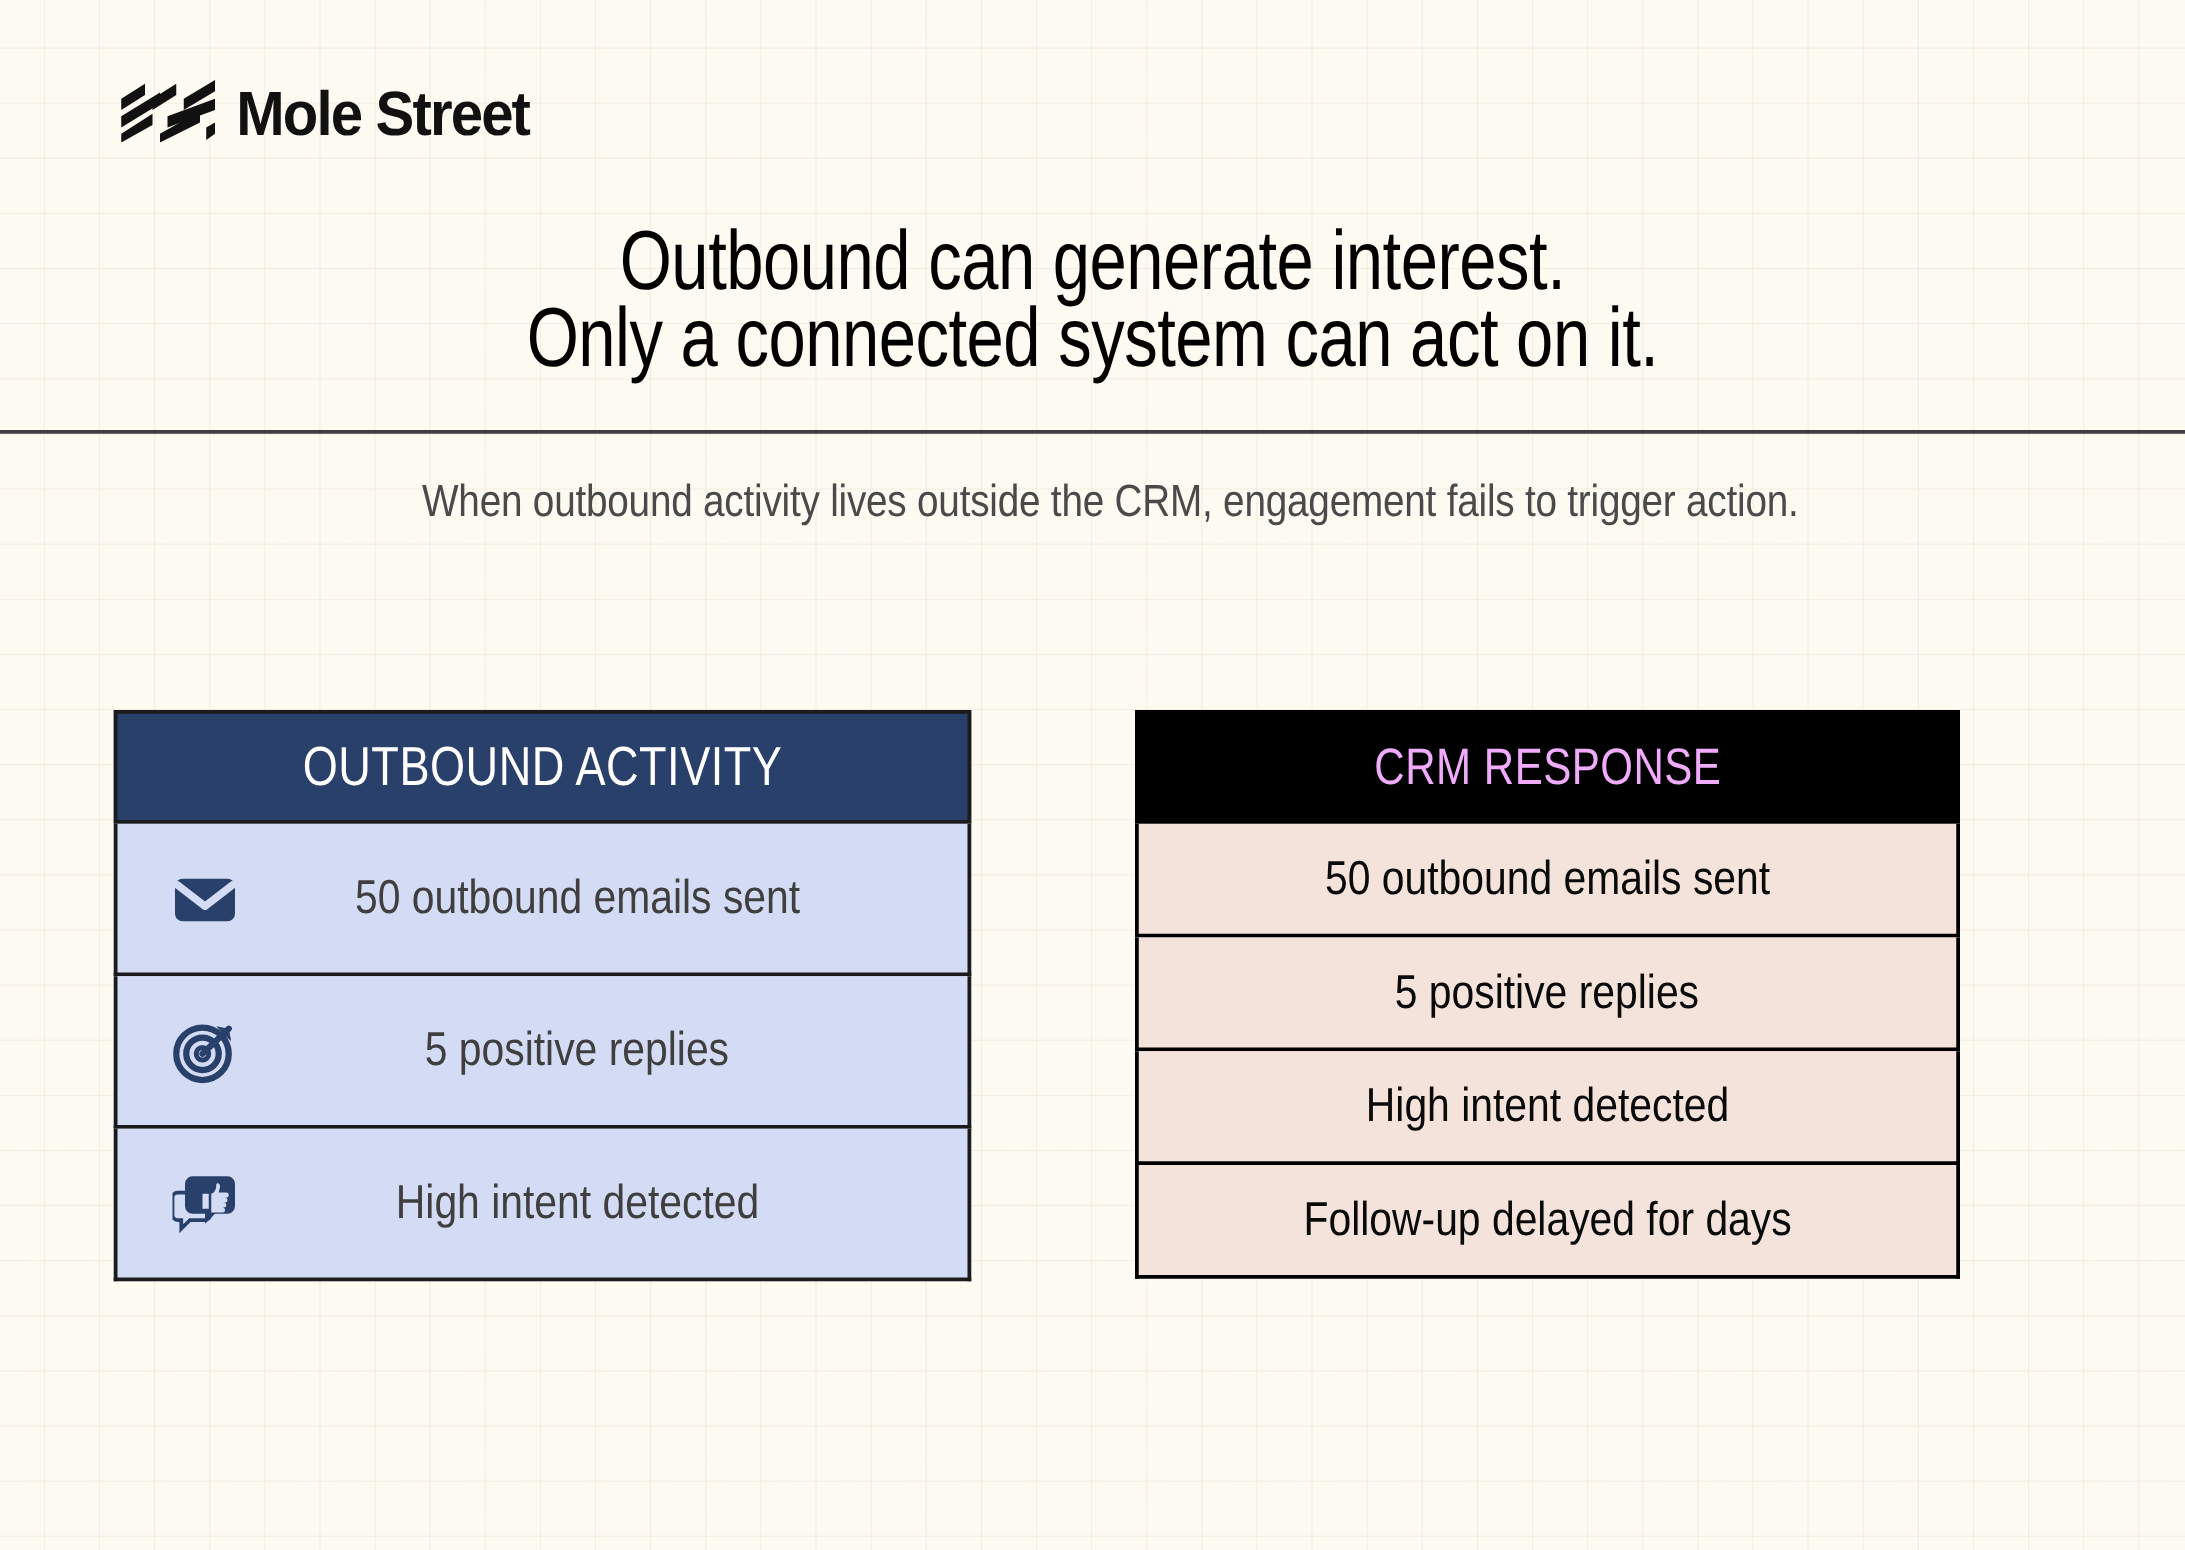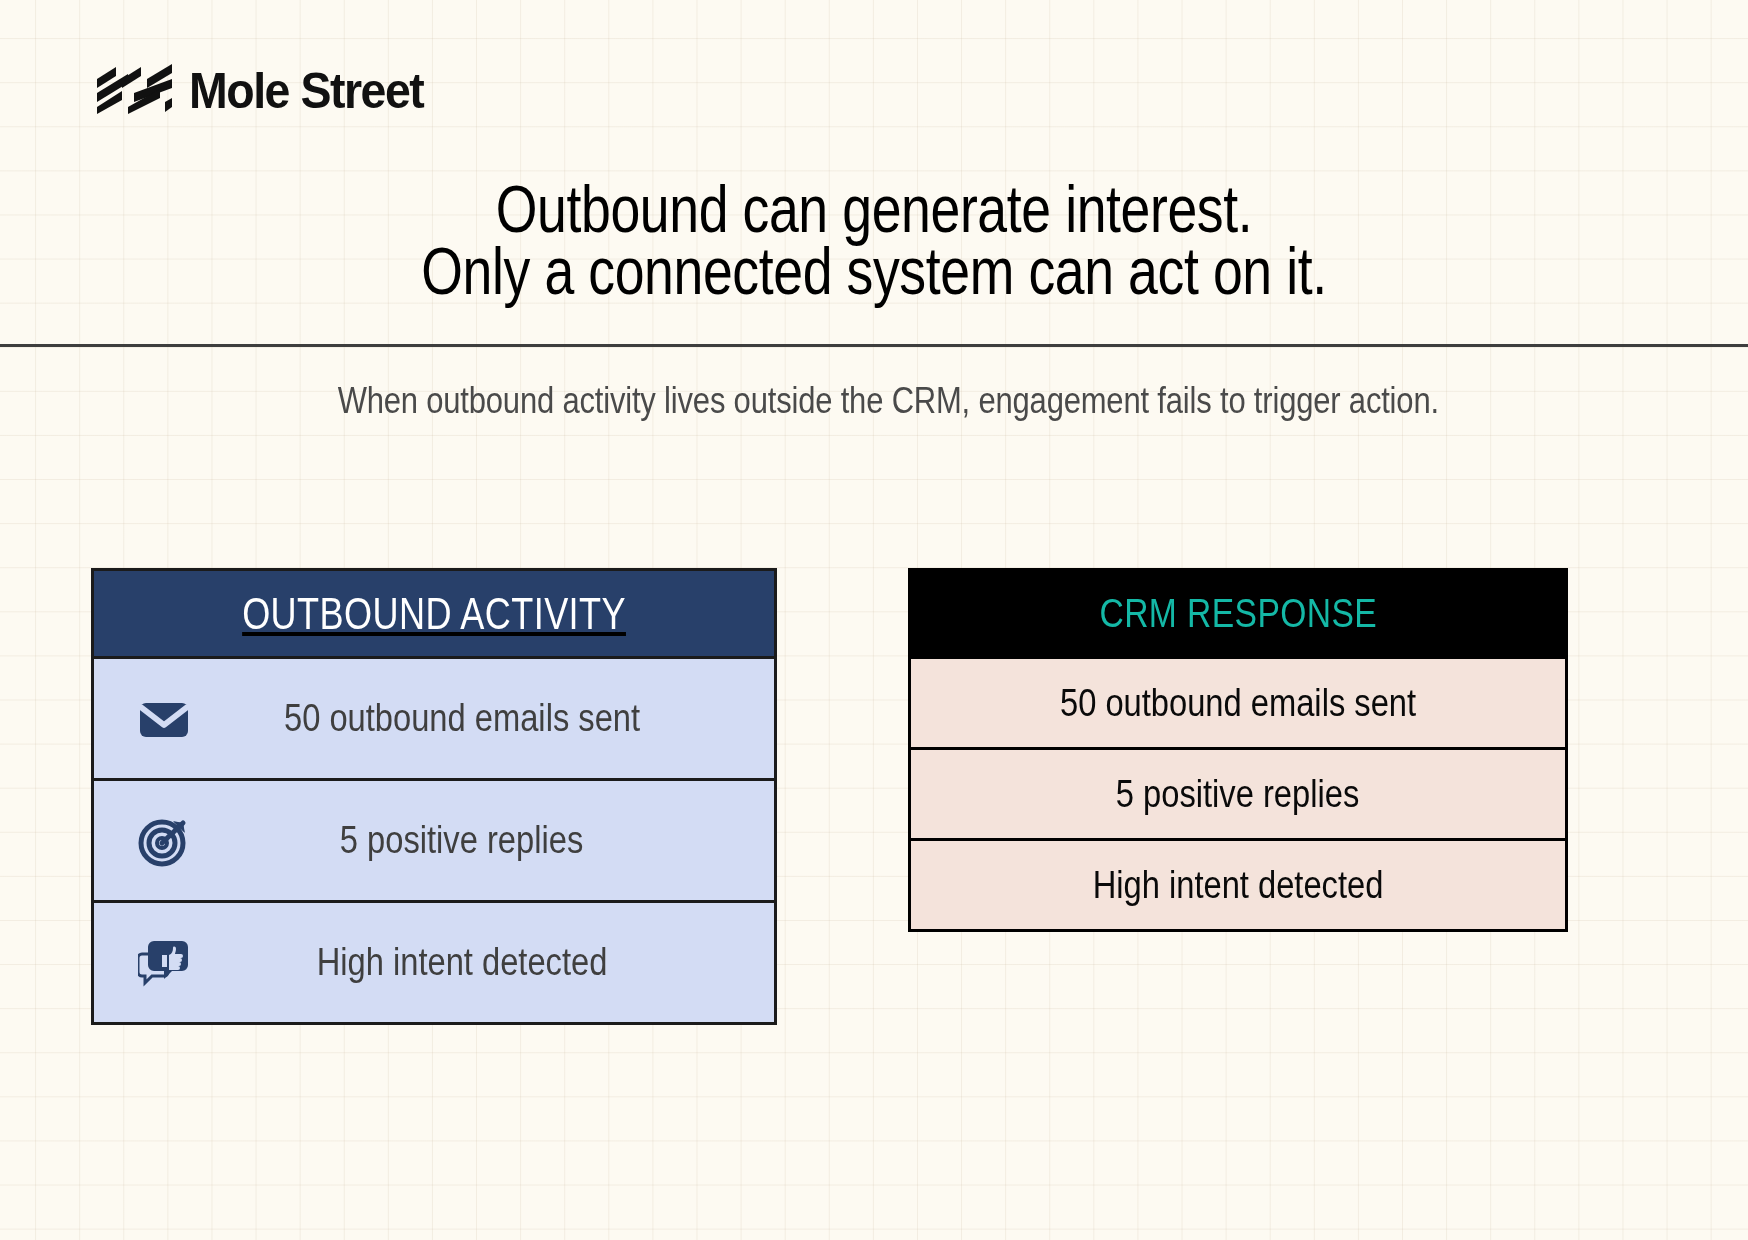--- a/index.html
+++ b/index.html
@@ -66,41 +66,41 @@
     letter-spacing: -0.2px;
     padding-left: 28px;
   }
   #subtitle span { display: inline-block; transform: scaleX(0.86); }
 
   
   #panels {
     position: absolute; left: 0; top: 0; width: 1748px; height: 1240px;
   }
   .panel { position: absolute; }
-  #panel-left  { left: 91px;  top: 568px; width: 686px; text-decoration: underline; }
+  #panel-left  { left: 91px;  top: 568px; width: 686px; }
   #panel-right { left: 908px; top: 568px; width: 660px; }
 
   .panel-header {
     text-align: center;
     font-weight: 400;
     letter-spacing: 0.5px;
     display: flex; align-items: center; justify-content: center;
   }
   .panel-header span { display: inline-block; transform: scaleX(0.82); }
 
   #panel-left .panel-header {
     background: #28406a;
     color: #ffffff;
     height: 91px;
     font-size: 44px;
     border: 3px solid #1b1b1b;
   }
   #panel-right .panel-header {
     background: #000000;
-    color: #14b8a6;
+    color: #f0abfc;
     height: 91px;
     font-size: 41px;
     border: 3px solid #000000;
   }
 
   
   .row-left {
     background: #d3dcf4;
     border: 3px solid #1b1b1b;
     border-top: none;
@@ -222,15 +222,18 @@
     </div>
     <div class="row-right">
       <span>50 outbound emails sent</span>
     </div>
     <div class="row-right">
       <span>5 positive replies</span>
     </div>
     <div class="row-right">
       <span>High intent detected</span>
     </div>
+    <div class="row-right">
+      <span>Follow-up delayed for days</span>
+    </div>
   </div>
 
 </div>
 
 </body></html>

